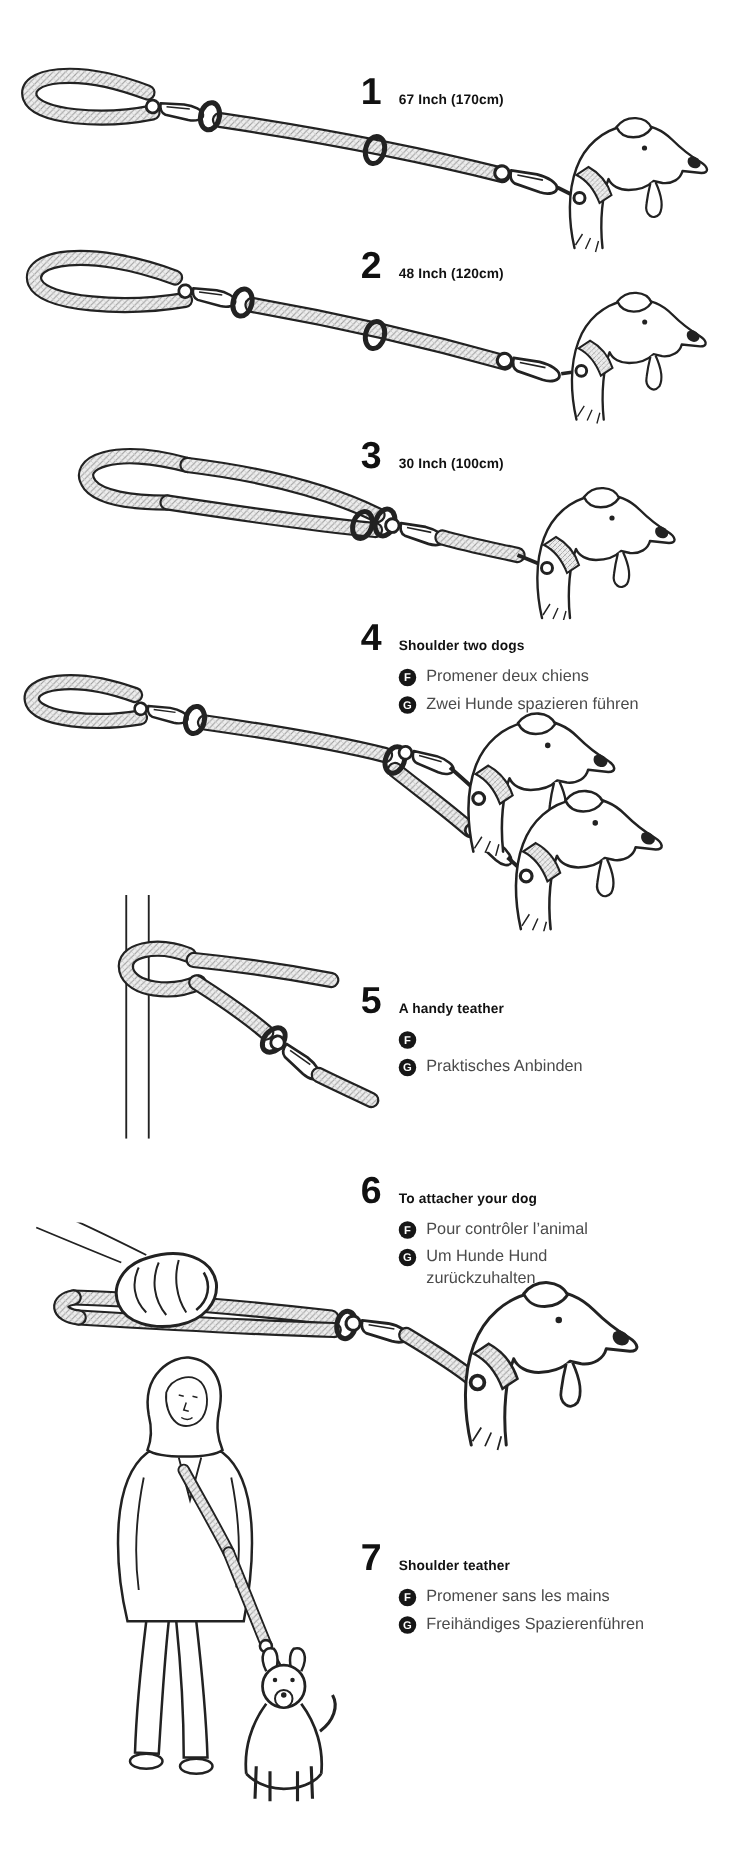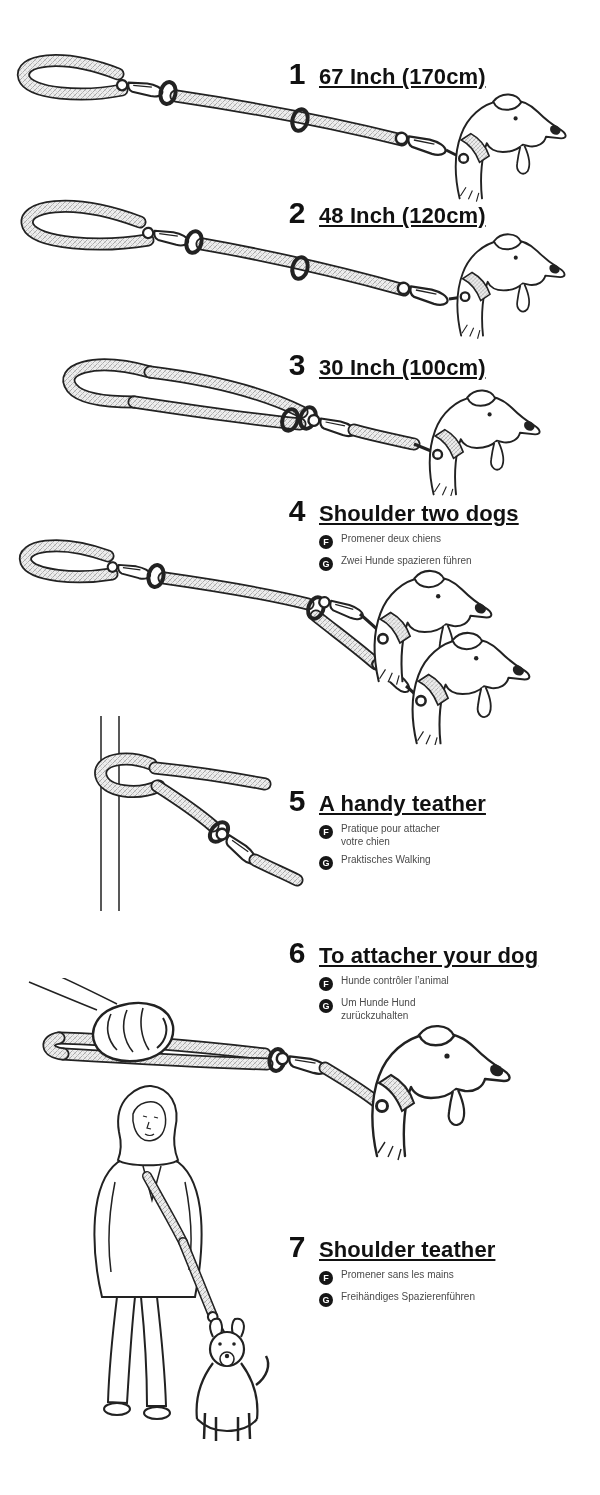--- a/index.html
+++ b/index.html
@@ -1,26 +1,26 @@
 <!DOCTYPE html>
 <html><head>
 <meta charset="utf-8">
 <style>
   html,body{margin:0;padding:0;background:#fff;}
   .page{position:relative;width:600px;height:1495px;background:#fff;overflow:hidden;
         font-family:"Liberation Sans",sans-serif;color:#1a1a1a;}
   .sec-label{position:absolute;}
   .head{display:flex;align-items:baseline;gap:11px;}
   .num{font-size:30px;font-weight:bold;color:#111;width:22px;text-align:center;}
-  .title{font-size:22px;font-weight:bold;color:#111;letter-spacing:.1px;text-decoration:underline;}
+  .title{font-size:11px;font-weight:bold;color:#111;letter-spacing:.1px;}
   .notes{margin-left:33px;margin-top:5px;display:flex;flex-direction:column;gap:6px;}
   .note{display:flex;gap:8px;align-items:flex-start;}
   .lang{flex:0 0 auto;width:14px;height:14px;border-radius:50%;background:#161616;color:#fff;
         font-size:9px;font-weight:bold;display:flex;align-items:center;justify-content:center;margin-top:2px;}
-  .txt{font-size:10px;color:#4a4a4a;line-height:1.25;white-space:pre-line;}
+  .txt{font-size:13px;color:#4a4a4a;line-height:1.25;white-space:pre-line;}
   svg.illus{position:absolute;}
   .strap-o{fill:none;stroke:#222;stroke-width:13;stroke-linecap:round;}
   .strap-f{fill:none;stroke:url(#hatch);stroke-width:9.5;stroke-linecap:round;}
   .line{fill:none;stroke:#222;stroke-width:1.5;}
   .dash{fill:none;stroke:#555;stroke-width:1.2;stroke-dasharray:4 3;}
   .conn{fill:none;stroke:#222;stroke-width:3;}
 </style>
 </head>
 <body>
 
@@ -259,39 +259,37 @@
   </div>
 
   <div class="sec-label" style="left:286px;top:784px">
     <div class="head">
       <span class="num">5</span>
       <span class="title">A handy teather</span>
     </div>
     <div class="notes">
       <div class="note">
         <span class="lang">F</span>
-        <span class="txt">Pratique pour attacher
-votre chien</span>
       </div>
       <div class="note">
         <span class="lang">G</span>
-        <span class="txt">Praktisches Walking</span>
+        <span class="txt">Praktisches Anbinden</span>
       </div>
     </div>
   </div>
 
   <div class="sec-label" style="left:286px;top:936px">
     <div class="head">
       <span class="num">6</span>
       <span class="title">To attacher your dog</span>
     </div>
     <div class="notes">
       <div class="note">
         <span class="lang">F</span>
-        <span class="txt">Hunde contrôler l’animal</span>
+        <span class="txt">Pour contrôler l’animal</span>
       </div>
       <div class="note">
         <span class="lang">G</span>
         <span class="txt">Um Hunde Hund
 zurückzuhalten</span>
       </div>
     </div>
   </div>
 
   <div class="sec-label" style="left:286px;top:1230px">

